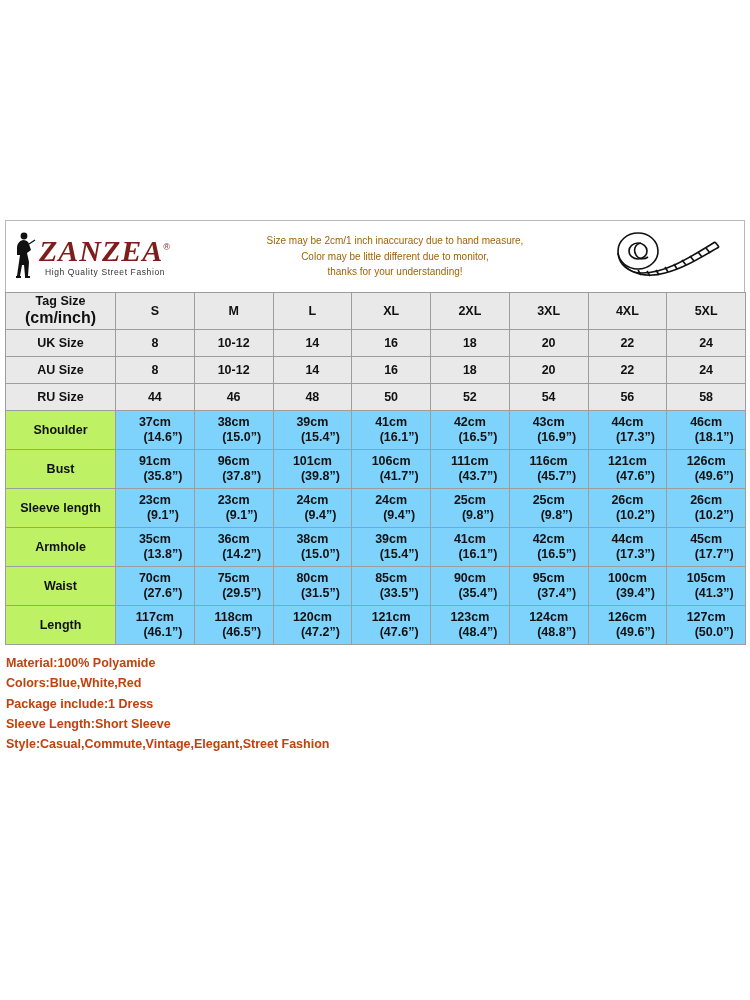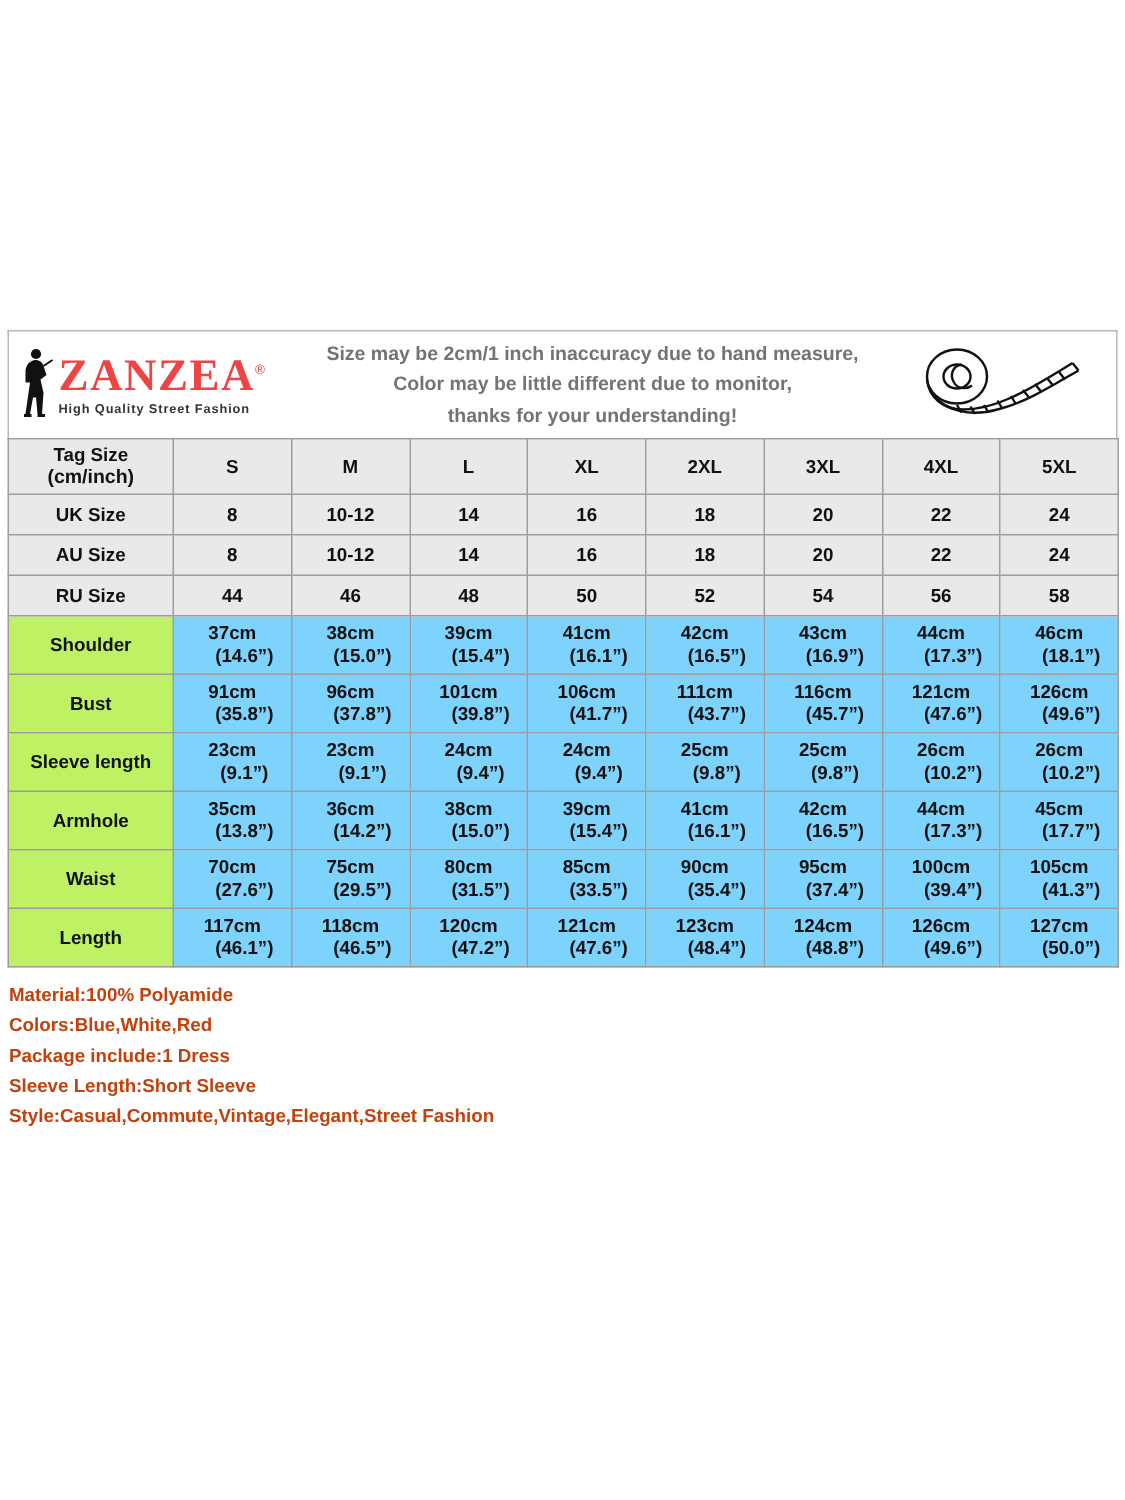--- a/index.html
+++ b/index.html
@@ -43,46 +43,48 @@
     box-sizing: border-box;
   }
   .logo-figure { flex: 0 0 26px; height: 52px; position: relative; }
   .logo-text { margin-left: 1px; }
   .logo-word {
     font-family: "Liberation Serif", serif;
     font-size: 30px;
     font-weight: 700;
     letter-spacing: 1px;
     line-height: 1;
-    color: #ef4444;
+    color: #7f1d1d;
     position: relative;
     display: inline-block;
+    font-style: italic;
   }
   .logo-reg {
     font-size: 9px;
     vertical-align: super;
     font-family: "Liberation Sans", sans-serif;
     font-weight: 400;
   }
   .logo-tag {
     font-size: 8.5px;
     letter-spacing: 0.6px;
     color: #333;
     margin-top: 1px;
     white-space: nowrap;
-    font-weight: 700;
+    font-weight: 400;
+    text-align: center;
   }
 
   .banner-note {
     flex: 1 1 auto;
     text-align: center;
-    font-size: 13px;
-    font-weight: 700;
+    font-size: 10px;
+    font-weight: 400;
     line-height: 1.55;
-    color: #737373;
+    color: #a16207;
   }
   .banner-tape {
     flex: 0 0 150px;
     display: flex;
     align-items: center;
     justify-content: center;
   }
 
   
   table.chart {
@@ -104,21 +106,21 @@
     background: #e9e9e9;
     width: 110px;
     margin-top: 24px;
   }
   tr.sizerow td { background: #e9e9e9; height: 26px; }
   tr.sizerow.tagrow td { height: 36px; }
   tr.measrow td { background: #7dd3fc; height: 38px; }
   tr.measrow td.rowlabel { background: #bef264; }
   .cm { display: block; line-height: 1.18; }
   .inch { display: block; line-height: 1.18; padding-left: 16px; }
-  .sub { font-size: 13px; display: block; line-height: 1.25; }
+  .sub { font-size: 16px; display: block; line-height: 1.25; }
 
   
   .footer {
     margin-top: 8px;
     padding-left: 1px;
     font-size: 12.5px;
     font-weight: 600;
     line-height: 1.62;
     color: #c2410c;
   }

